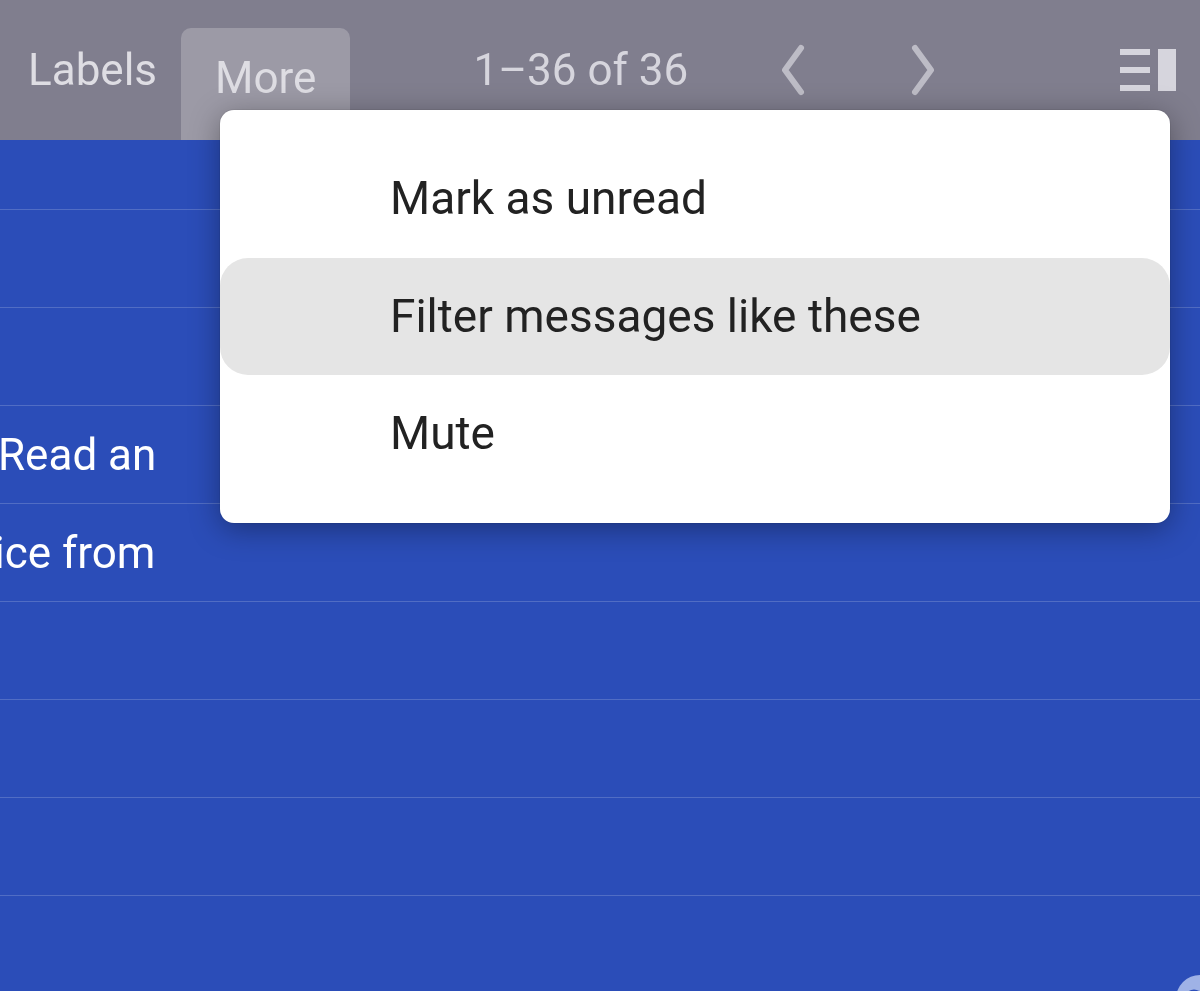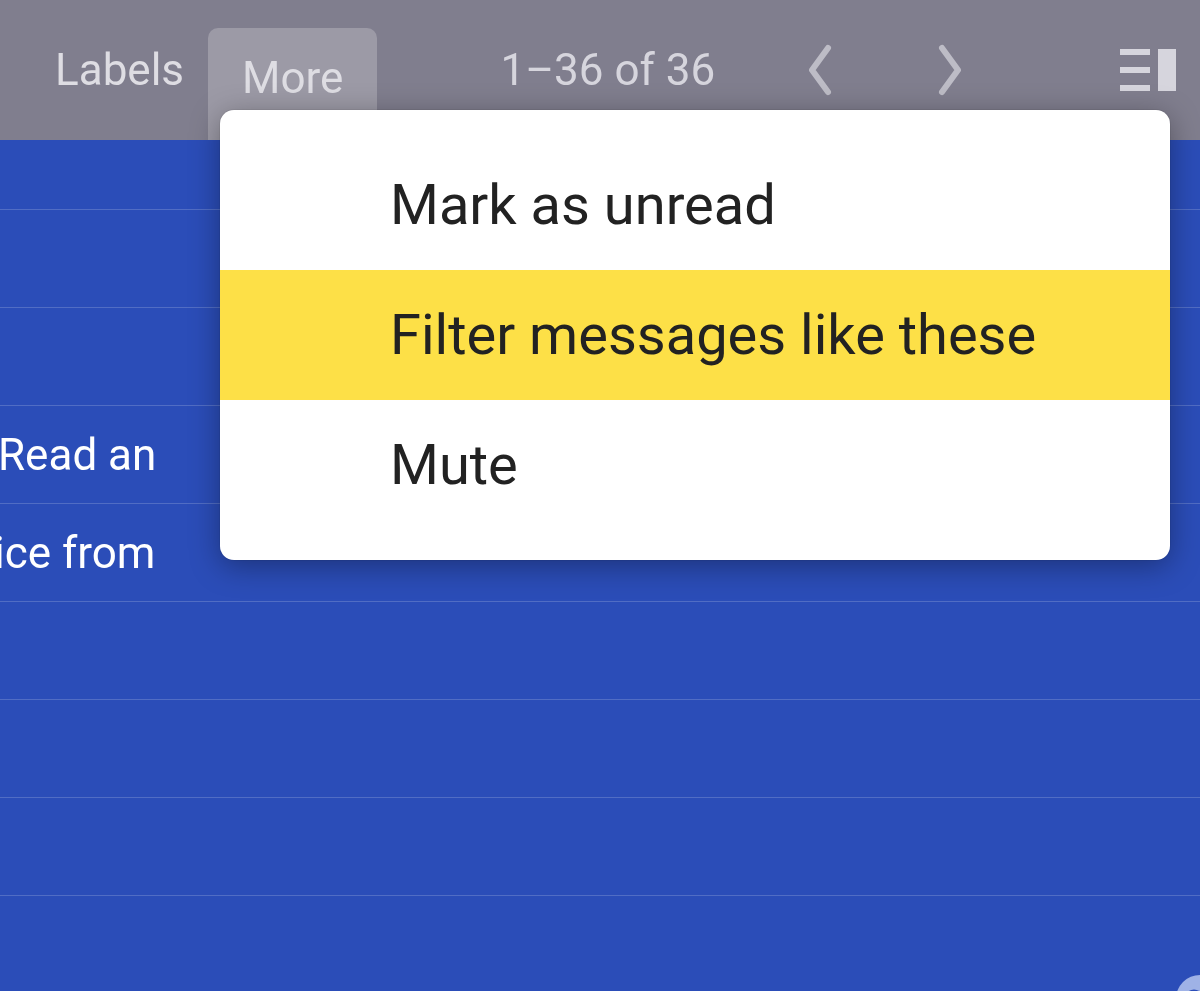--- a/index.html
+++ b/index.html
@@ -23,21 +23,21 @@
   .toolbar-btn {
     font-size: 44px;
     font-weight: 400;
     padding: 0 28px;
     height: 100%;
     display: flex;
     align-items: center;
     color: #dedde3;
     cursor: pointer;
   }
-  .toolbar-btn.labels { padding-left: 28px; padding-right: 24px; margin-left: 27px; }
+  .toolbar-btn.labels { padding-left: 28px; padding-right: 24px; }
   .toolbar-btn.more {
     background: rgba(255,255,255,0.22);
     border-radius: 10px 10px 0 0;
     margin-top: 28px;
     height: calc(100% - 28px);
     padding: 16px 34px;
     align-items: flex-start;
     padding-top: 24px;
   }
   .toolbar-spacer { flex: 0 0 60px; }
@@ -96,28 +96,29 @@
     top: 110px;
     left: 220px;
     width: 950px;
     background: #fff;
     border-radius: 14px;
     box-shadow: 0 6px 30px rgba(0,0,0,0.35), 0 0 0 1px rgba(0,0,0,0.05);
     padding: 30px 0;
     z-index: 10;
   }
   .menu-item {
-    font-size: 56px;
+    font-size: 46px;
     color: #222;
     padding: 30px 12px 30px 170px;
     cursor: pointer;
     line-height: 1.25;
   }
   .menu-item.hover {
-    background: #fde047;
+    background: #e5e5e5;
+    border-radius: 28px;
   }
 
   
   .edge-badge {
     position: absolute;
     right: -12px;
     top: 835px;
     width: 36px;
     height: 48px;
     background: #9fb2e6;

